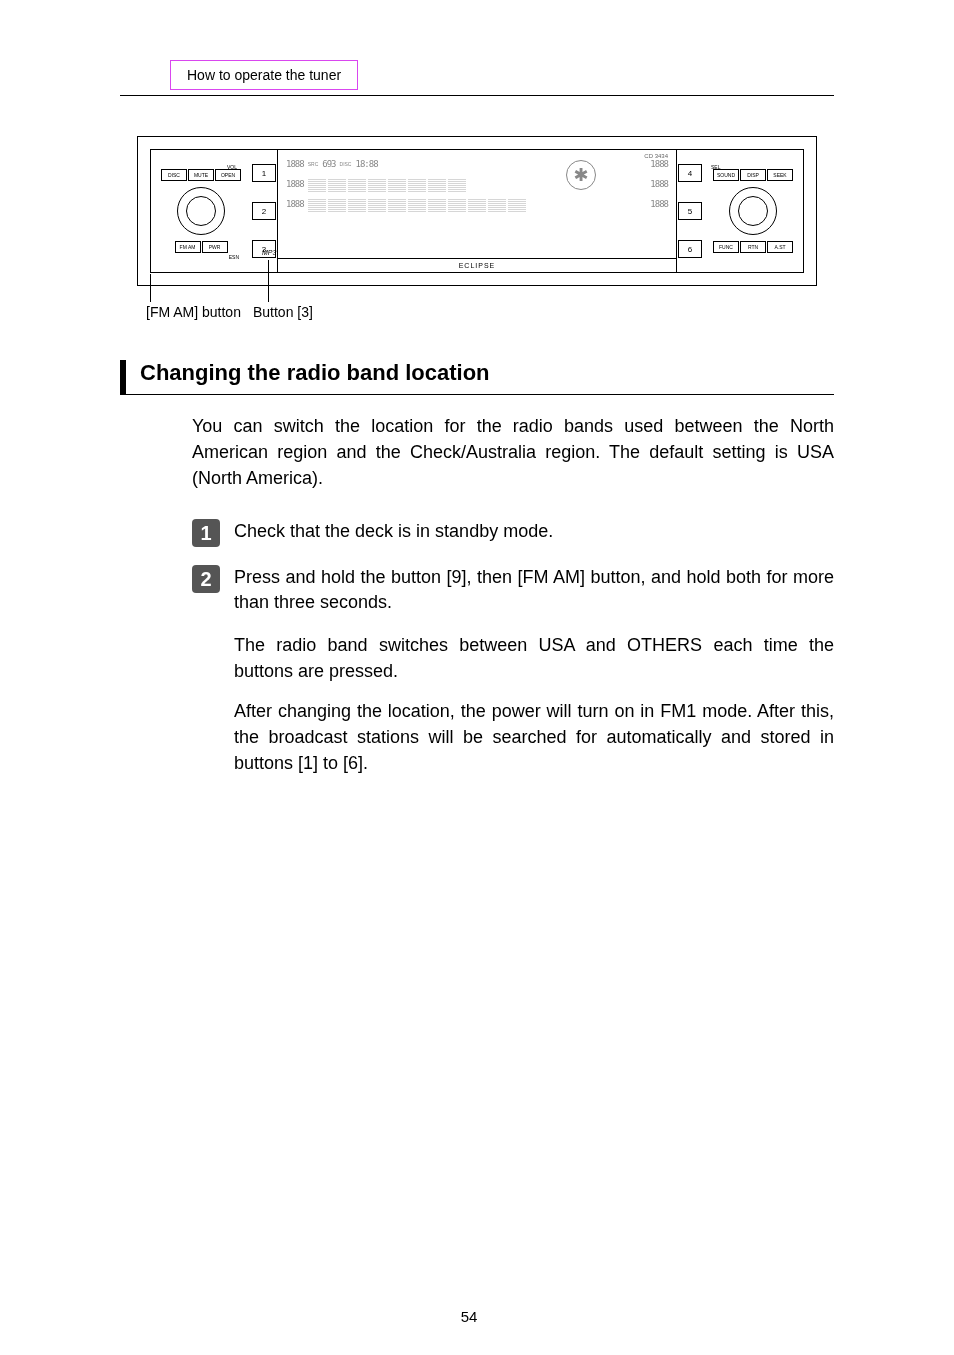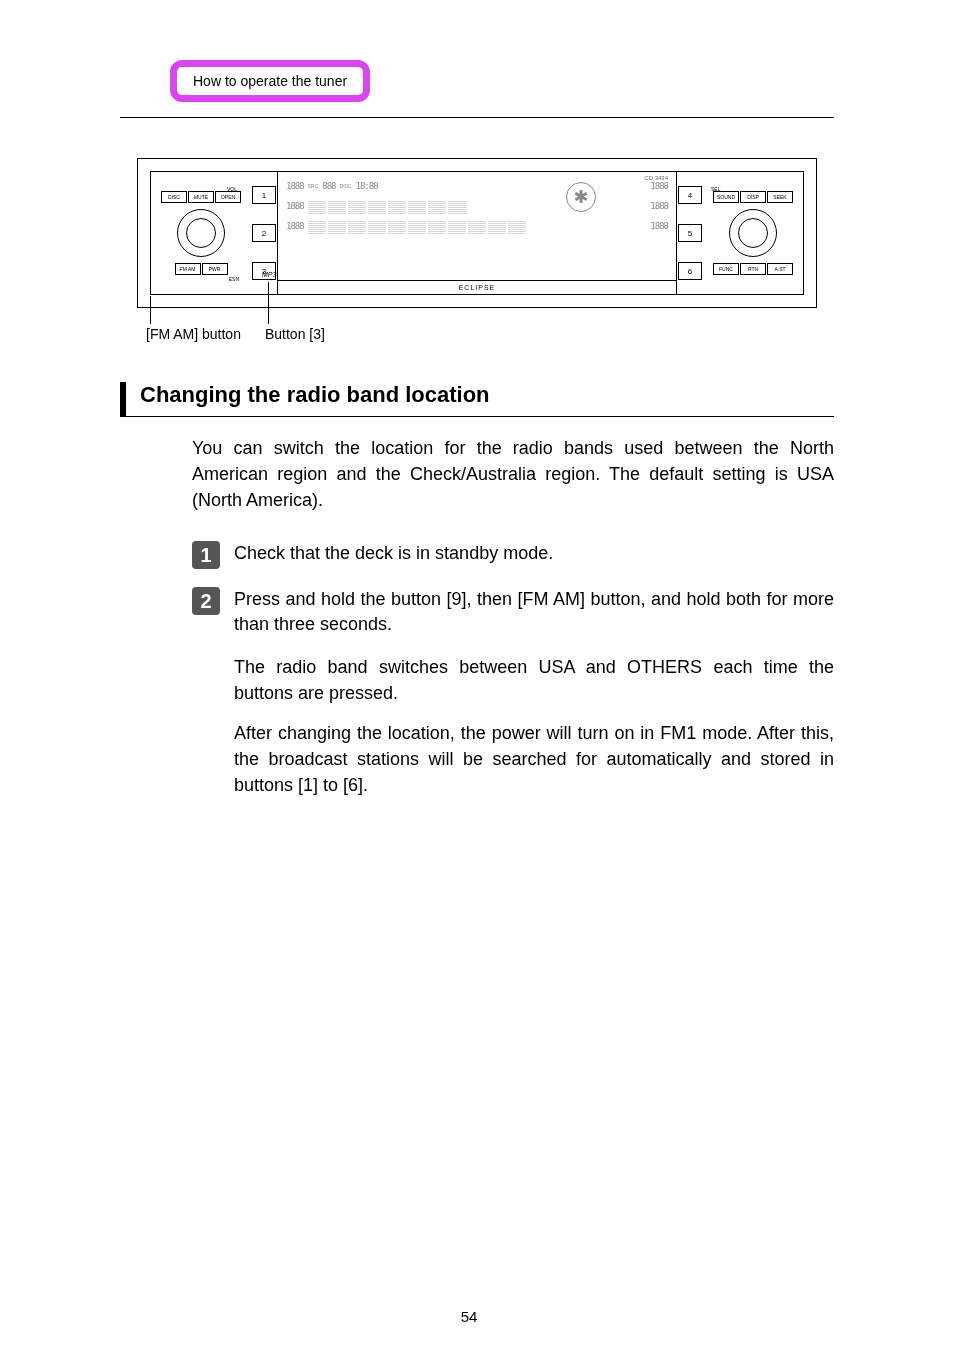--- a/index.html
+++ b/index.html
@@ -10,27 +10,27 @@
       font-family: Arial, Helvetica, sans-serif;
       color: #000;
       position: relative;
     }
     .page {
       padding: 60px 120px 40px 120px;
       height: 100%;
       position: relative;
     }
     .header-tab {
-      border: 7px solid #d946ef;
-      border-radius: 12px;
+      border: 1px solid #d946ef;
+      border-radius: 0;
       padding: 6px 16px;
       display: inline-block;
       font-size: 14px;
       margin-left: 50px;
-      margin-bottom: 16px;
+      margin-bottom: 6px;
     }
     .header-line {
       border-bottom: 1px solid #000;
       margin-top: -1px;
       margin-bottom: 40px;
     }
     .radio-figure {
       width: 680px;
       height: 150px;
       margin: 30px auto 10px auto;
@@ -174,21 +174,21 @@
       position: absolute;
       top: 3px;
       right: 8px;
       font-size: 6px;
       color: #666;
     }
     .callout-labels {
       margin-left: 26px;
       font-size: 14px;
       display: flex;
-      gap: 24px;
+      gap: 12px;
       margin-top: 18px;
       margin-bottom: 40px;
     }
     .callout-line1 {
       position: absolute;
       width: 1px;
       height: 28px;
       background: #000;
       left: 30px;
       top: -30px;
@@ -296,21 +296,21 @@
         <div class="preset-btn">2</div>
         <div class="preset-btn">3</div>
       </div>
 
       <div class="display-area">
         <span class="model-label">CD 3434</span>
         <span class="mp3-label">MP3</span>
         <div class="lcd-row">
           <span class="lcd-seg">1888</span>
           <span style="font-size:5px;color:#888">SRC</span>
-          <span class="lcd-seg">888</span>
+          <span class="lcd-seg">693</span>
           <span style="font-size:5px;color:#888">DISC</span>
           <span class="lcd-seg">18:88</span>
           <span class="lcd-seg" style="margin-left:auto">1888</span>
         </div>
         <div class="lcd-row">
           <span class="lcd-seg">1888</span>
           <div class="lcd-matrix">
             <div class="matrix-cell"></div>
               <div class="matrix-cell"></div>
               <div class="matrix-cell"></div>

